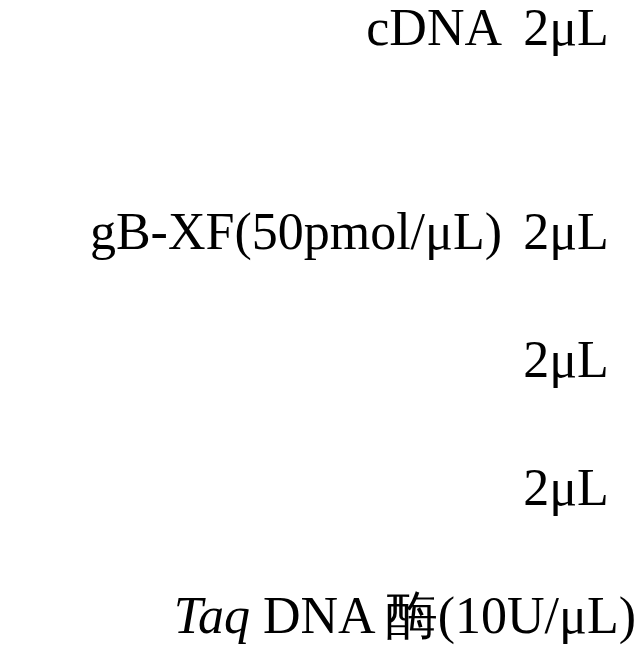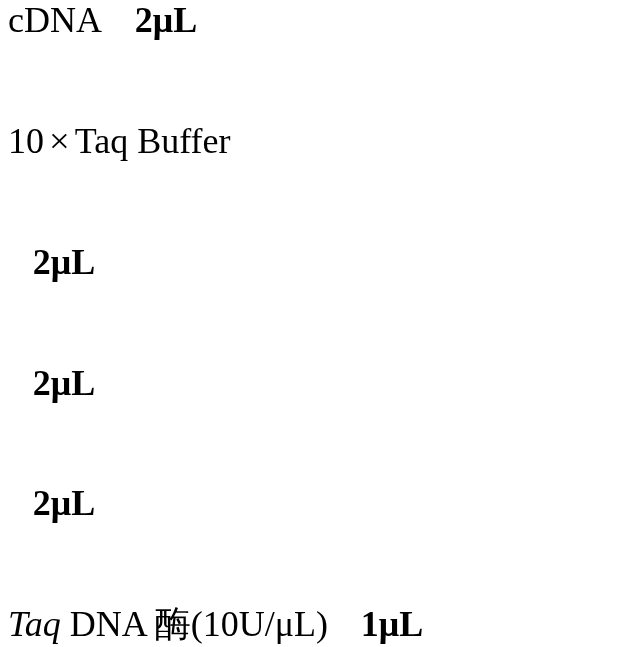--- a/index.html
+++ b/index.html
@@ -18,35 +18,34 @@
     box-sizing: border-box;
     width: 636px;
     height: 647px;
     display: flex;
     flex-direction: column;
     justify-content: space-between;
     padding: 2px 0 5px 0;
   }
   .row {
     display: flex;
-    justify-content: flex-start;
+    justify-content: flex-end;
     align-items: baseline;
-    font-size: 36px;
+    font-size: 52px;
     line-height: 1.0;
     white-space: nowrap;
   }
   .label {
     margin-left: 8px;
     letter-spacing: 0;
   }
   .value {
     width: 128px;
     margin-right: 6px;
     text-align: center;
-    font-weight: bold;
   }
   .seg-italic {
     font-style: italic;
   }
   .seg-sub {
     font-size: 0.6em;
     position: relative;
     top: 0.14em;
     line-height: 0;
   }
@@ -57,28 +56,27 @@
 </style>
 </head>
 <body>
 
 <div class="reagent-table">
     <div class="row">
       <span class="label"><span>cDNA</span></span>
       <span class="value">2μL</span>
     </div>
     <div class="row">
-      <span class="label"><span>10</span><span class="seg-mult">×</span><span>Taq Buffer</span></span>
     </div>
     <div class="row">
+      <span class="label"><span>gB-XF(50pmol/μL)</span></span>
       <span class="value">2μL</span>
     </div>
     <div class="row">
       <span class="value">2μL</span>
     </div>
     <div class="row">
       <span class="value">2μL</span>
     </div>
     <div class="row">
       <span class="label"><i class="seg-italic">Taq</i><span> DNA 酶(10U/μL)</span></span>
-      <span class="value">1μL</span>
     </div>
   </div>
 
 </body></html>

